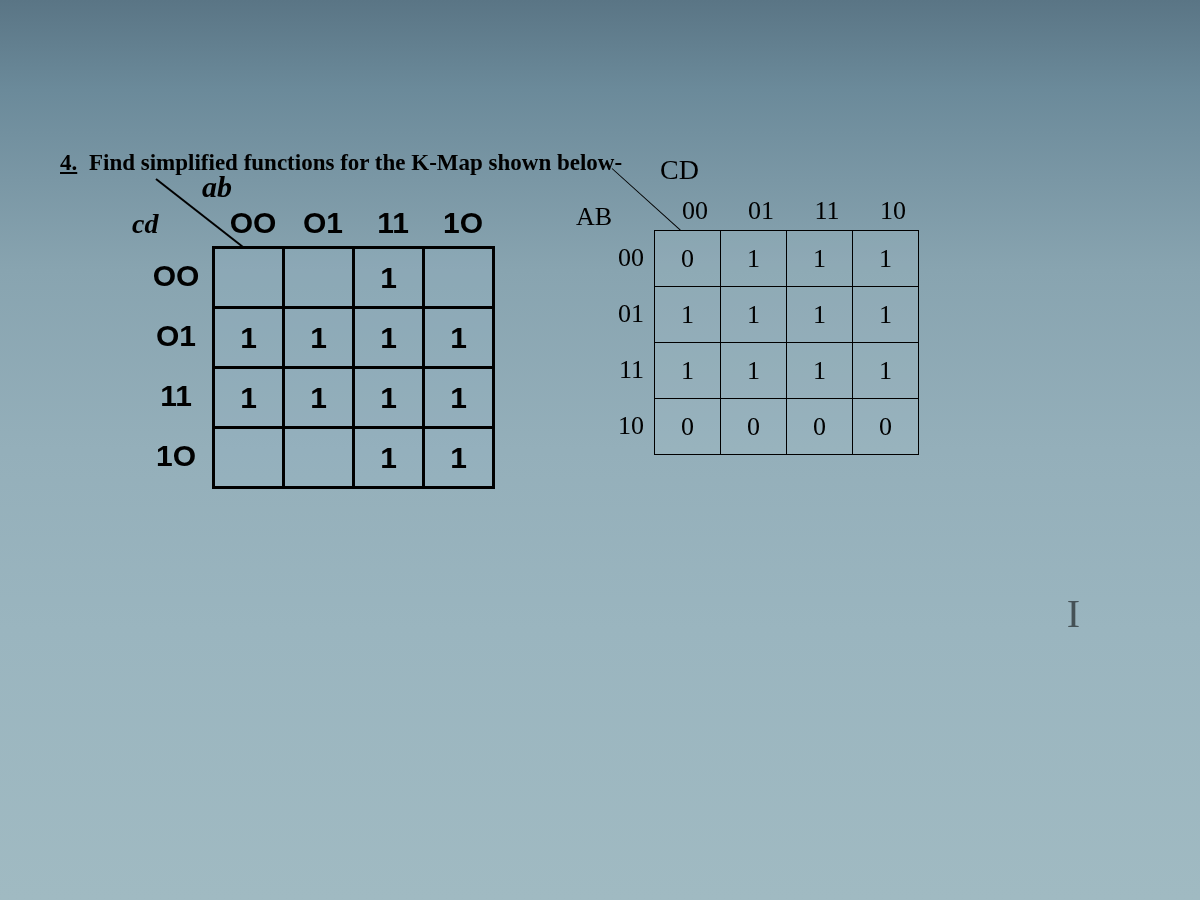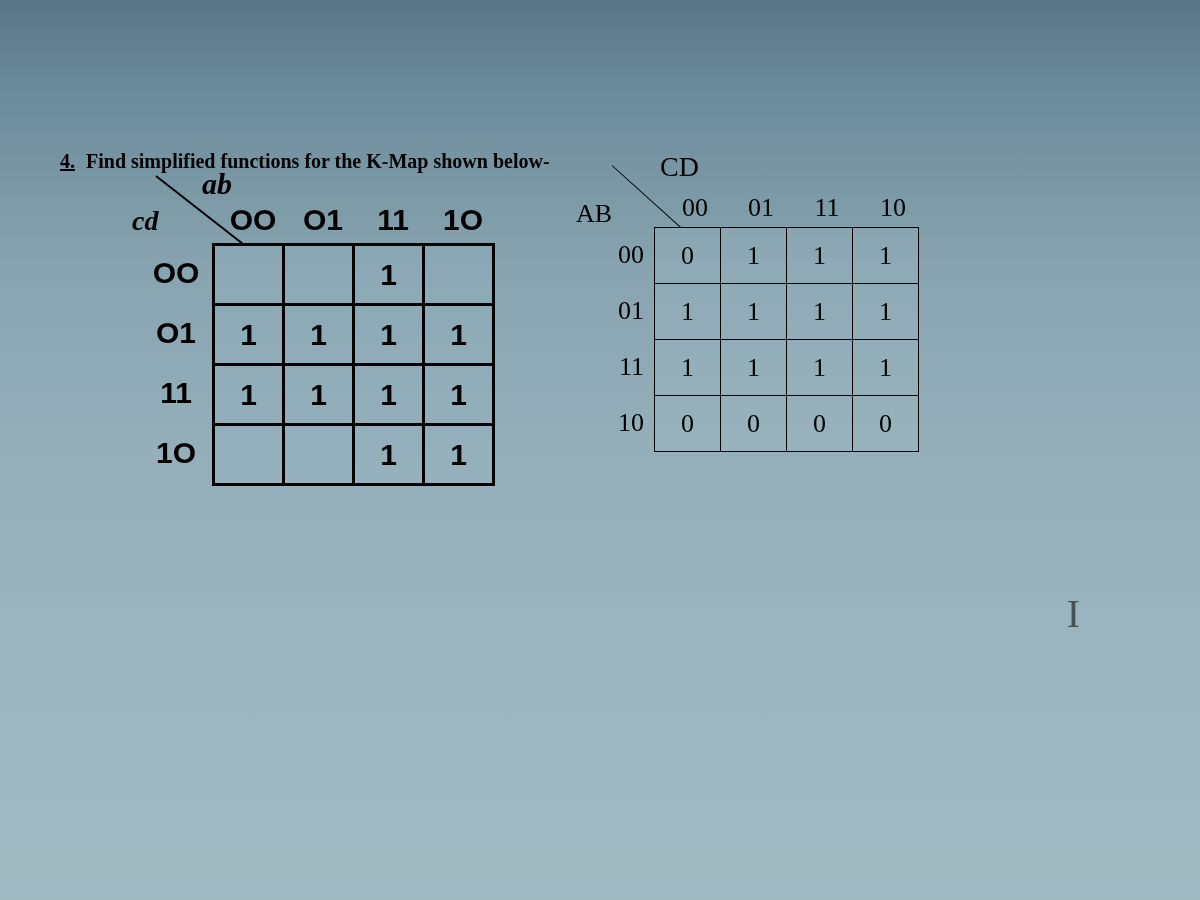--- a/index.html
+++ b/index.html
@@ -13,21 +13,21 @@
       color: #1a1a1a;
       position: relative;
       overflow: hidden;
     }
     
     .content-area {
       padding: 150px 60px 40px 60px;
     }
     
     .question-line {
-      font-size: 20px;
+      font-size: 23px;
       font-weight: bold;
       color: #000;
       margin-bottom: 20px;
     }
     .question-num {
       display: inline-block;
       margin-right: 6px;
       text-decoration: underline;
     }
     .tables-row {

